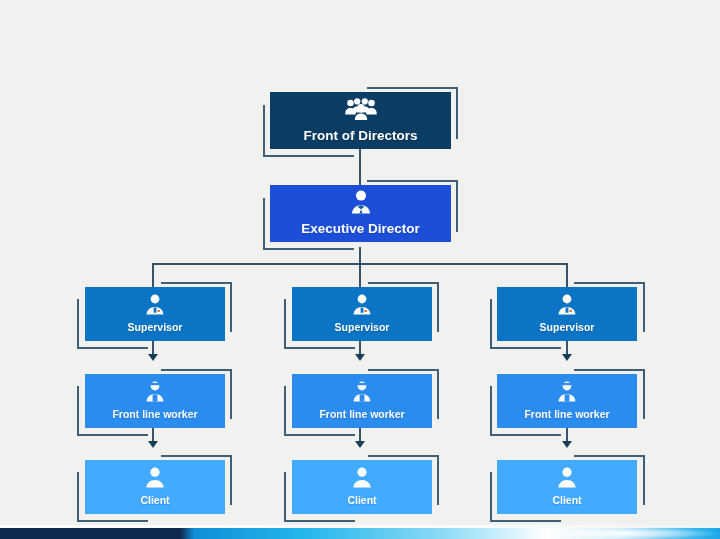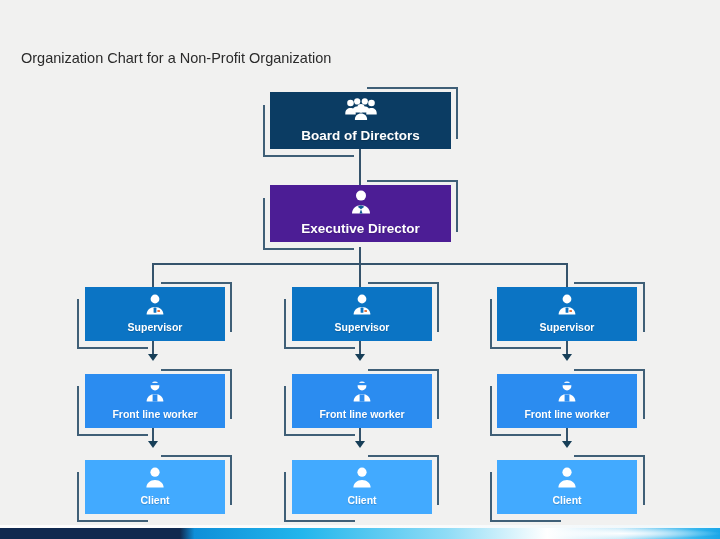--- a/index.html
+++ b/index.html
@@ -74,21 +74,20 @@
     position:absolute;left:0;right:0;bottom:11px;height:3px;
     background:linear-gradient(90deg,#ffffff 0%,#fdfdfd 55%,#eef7fb 100%);
     opacity:.9;
   }
 </style>
 </head>
 <body>
 
 <div class="slide">
 
-  <div class="subtitle">Organization Chart for a Non-Profit Organization</div>
 
   <div class="conn" style="left:359px;top:147px;width:2px;height:38px;"></div>
 
   <div class="conn" style="left:359px;top:247px;width:2px;height:17px;"></div>
   <div class="conn" style="left:152px;top:263px;width:416px;height:2px;"></div>
   <div class="conn" style="left:152px;top:263px;width:2px;height:25px;"></div>
   <div class="conn" style="left:359px;top:263px;width:2px;height:25px;"></div>
   <div class="conn" style="left:566px;top:263px;width:2px;height:25px;"></div>
 
   <div class="conn" style="left:152px;top:341px;width:2px;height:16px;"></div>
@@ -120,32 +119,32 @@
           <circle cx="27.5" cy="5" r="3.3" fill="#ffffff"></circle>
           <path d="M22.3 15c0-3 2.4-5 5.2-5s5.2 2 5.2 5v1.4H22.3z" fill="#ffffff"></path>
           <circle cx="13.2" cy="3.4" r="3.1" fill="#ffffff"></circle>
           <path d="M8.3 13.2c0-2.8 2.2-4.7 4.9-4.7s4.9 1.9 4.9 4.7v1.3H8.3z" fill="#ffffff"></path>
           <circle cx="20.8" cy="3.4" r="3.1" fill="#ffffff"></circle>
           <path d="M15.9 13.2c0-2.8 2.2-4.7 4.9-4.7s4.9 1.9 4.9 4.7v1.3H15.9z" fill="#ffffff"></path>
           <circle cx="17" cy="9.6" r="3.7" fill="#ffffff"></circle>
           <path d="M10.9 21.3c0-3.4 2.7-5.8 6.1-5.8s6.1 2.4 6.1 5.8v.7H10.9z" fill="#ffffff"></path>
         </svg>
       </span>
-      <span class="label" style="font-size:13.5px;margin-top:5px;">Board of Directors</span>
+      <span class="label" style="font-size:13.5px;margin-top:5px;">Front of Directors</span>
     </div>
   </div>
 
   <div class="brk" style="left:263px;top:180px;width:195px;height:70px;">
     <i style="left:104px;top:0px;width:91px;height:2px;"></i>
     <i style="left:193px;top:0px;width:2px;height:52px;"></i>
     <i style="left:0px;top:18px;width:2px;height:52px;"></i>
     <i style="left:0px;top:68px;width:91px;height:2px;"></i>
   </div>
   <div class="node" style="left:270px;top:185px;width:181px;height:57px;">
-    <div class="box" style="background:#4c1d95;">
+    <div class="box" style="background:#1d4ed8;">
       <span class="ico">
         <svg width="26" height="24" viewBox="0 0 26 24" aria-hidden="true">
           <circle cx="13" cy="5.6" r="5" fill="#ffffff"></circle>
           <path d="M4 23.6c0-5 4-8.4 9-8.4s9 3.4 9 8.4z" fill="#ffffff"></path>
           <path d="M13 15.2l-3.4 1.5 3.4 2.6 3.4-2.6z" fill="#0d5a96"></path>
           <path d="M13 19.3l-1.5 4.3h3z" fill="#0d5a96"></path>
         </svg>
       </span>
       <span class="label" style="font-size:13.5px;margin-top:4px;">Executive Director</span>
     </div>

